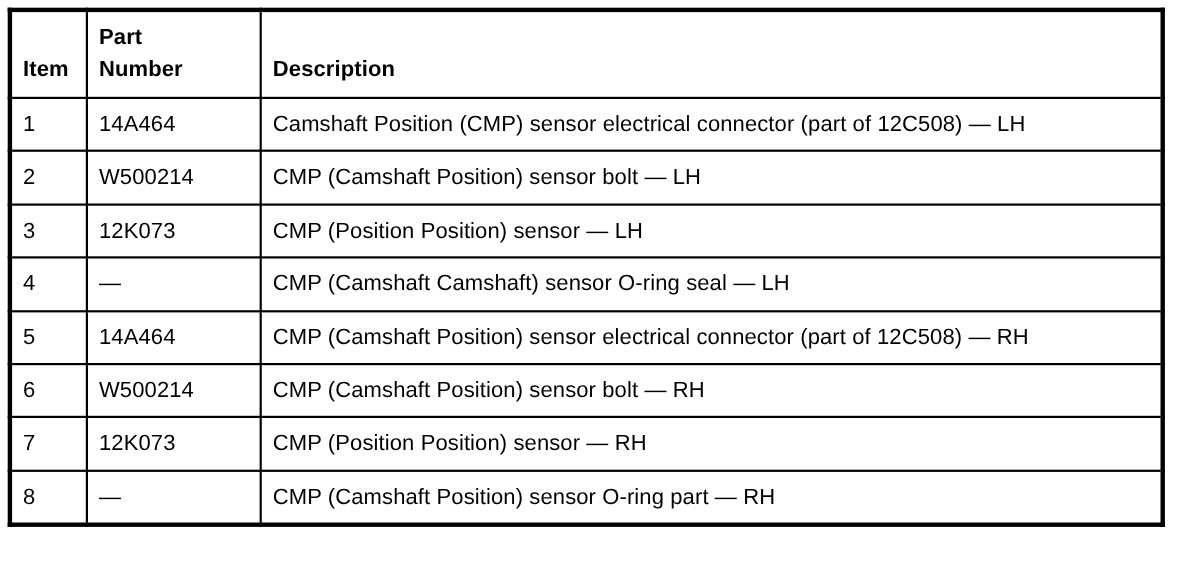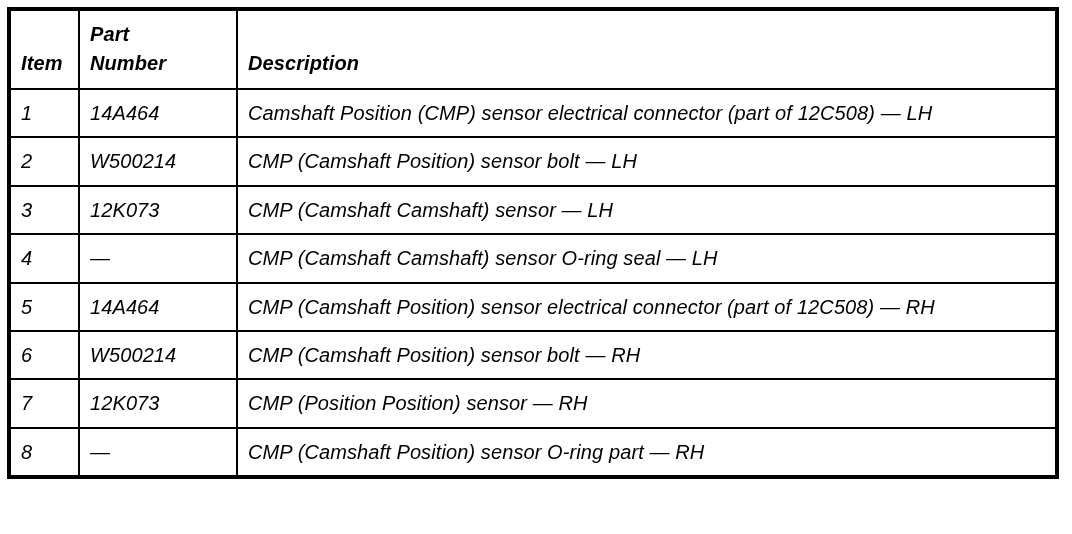--- a/index.html
+++ b/index.html
@@ -40,21 +40,20 @@
   table.parts-table td {
     border-right: 2px solid #000000;
     border-bottom: 2px solid #000000;
     vertical-align: top;
     text-align: left;
     padding: 9px 10px 9px 10px;
     font-size: 20px;
     line-height: 1.42;
     font-weight: normal;
     letter-spacing: 0.1px;
-    font-style: italic;
   }
 
   table.parts-table th:last-child,
   table.parts-table td:last-child {
     border-right: none;
   }
 
   table.parts-table tr:last-child td {
     border-bottom: none;
   }
@@ -142,21 +141,21 @@
         </td>
       </tr>
       <tr>
         <td>
           <span class="cell-text">3</span>
         </td>
         <td>
           <span class="cell-text">12K073</span>
         </td>
         <td>
-          <span class="cell-text">CMP (Camshaft Camshaft) sensor — LH</span>
+          <span class="cell-text">CMP (Position Position) sensor — LH</span>
         </td>
       </tr>
       <tr>
         <td>
           <span class="cell-text">4</span>
         </td>
         <td class="dash-cell">
           <span class="cell-text">—</span>
         </td>
         <td>

